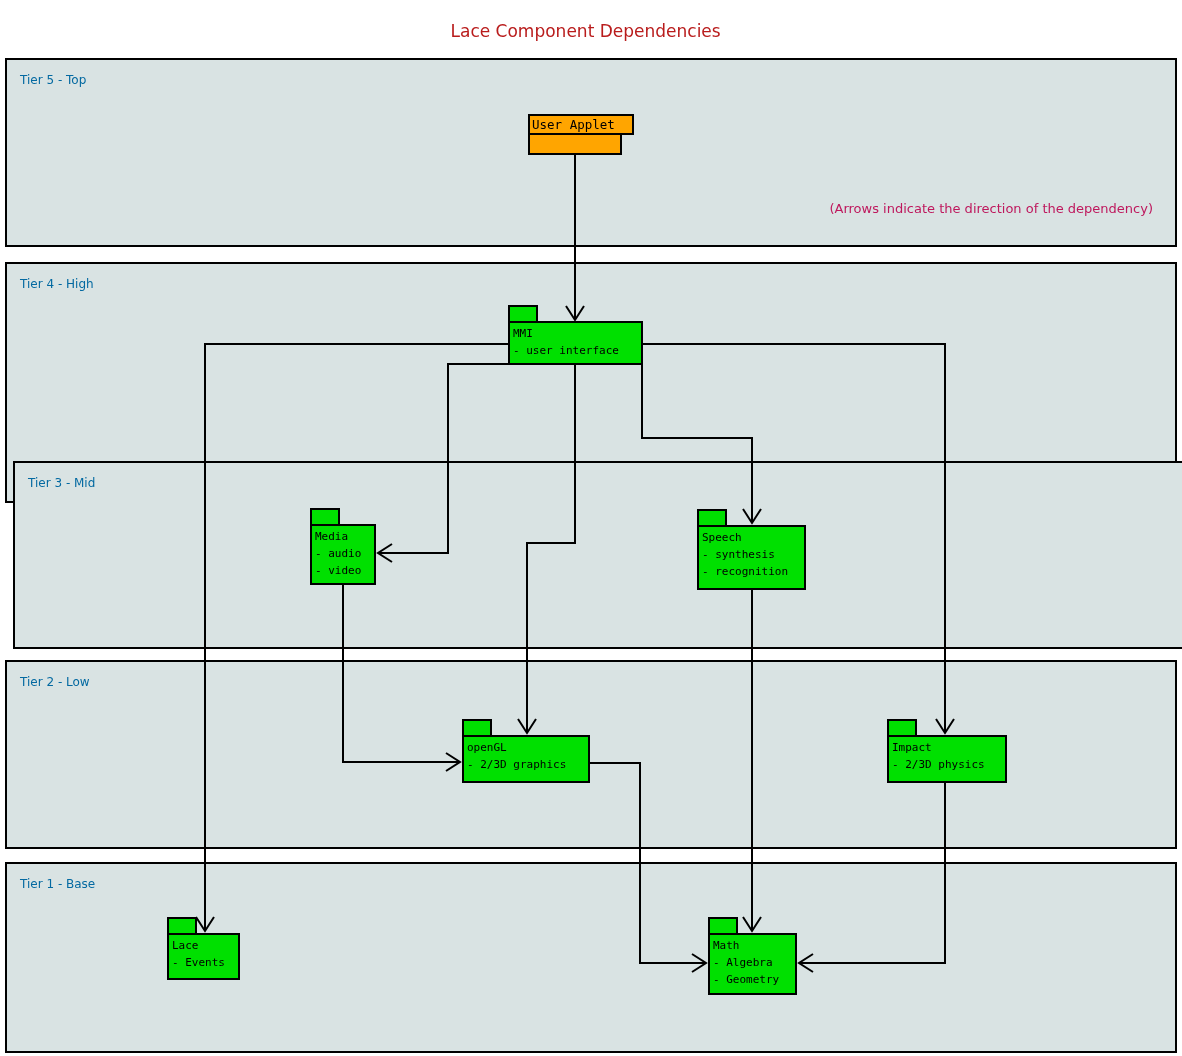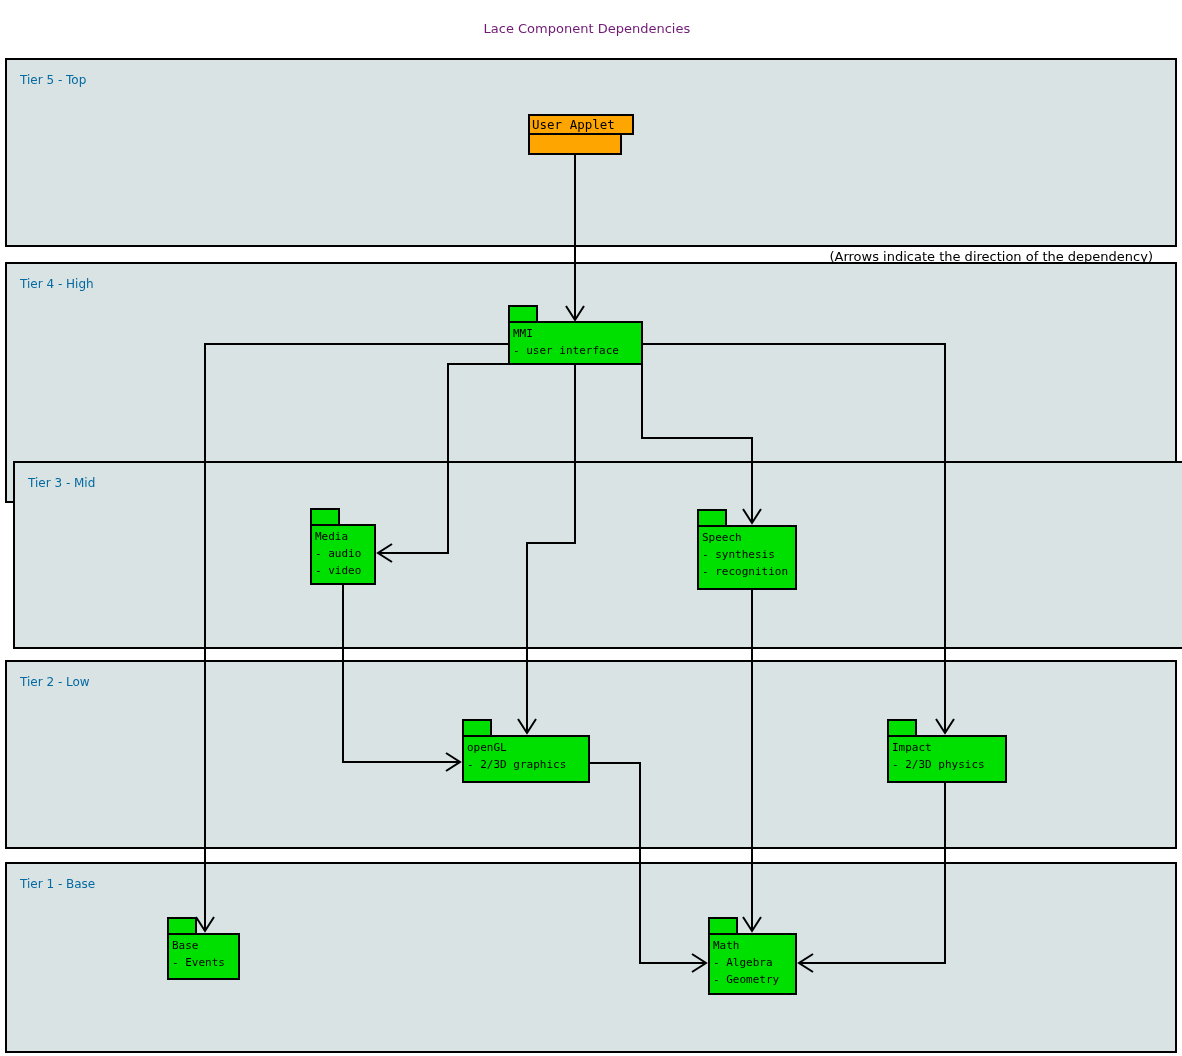--- a/index.html
+++ b/index.html
@@ -2,31 +2,31 @@
 <html><head>
 <meta charset="utf-8">
 <style>
   html,body { margin:0; padding:0; background:#ffffff; }
   .canvas {
     position:relative; width:1182px; height:1056px; background:#ffffff;
     font-family:"DejaVu Sans", sans-serif; overflow:hidden;
   }
   .diagram-title {
     position:absolute; top:21px; left:50%; transform:translateX(-52%);
-    font-size:13px; color:#701a75; white-space:nowrap;
+    font-size:17px; color:#b91c1c; white-space:nowrap;
   }
   .tier {
     position:absolute; left:5px; width:1172px;
     background:#d9e3e3; border:2px solid #000; box-sizing:border-box; z-index:1;
   }
   .tier-label {
     position:absolute; left:13px; top:13px; font-size:12px; color:#0369a1; white-space:nowrap;
   }
   .annotation {
-    position:absolute; top:201px; right:29px; font-size:13px; color:#000000; white-space:nowrap; z-index:2;margin-top:48px;
+    position:absolute; top:201px; right:29px; font-size:13px; color:#be185d; white-space:nowrap; z-index:2;
   }
   .edges { position:absolute; left:0; top:0; z-index:5; pointer-events:none; }
   .pkg { position:absolute; z-index:10; font-family:"DejaVu Sans Mono", monospace; }
   .pkg .tab {
     width:30px; height:18px; border:2px solid #000; box-sizing:border-box;
   }
   .pkg .body {
     border:2px solid #000; box-sizing:border-box; margin-top:-2px;
     padding:2px 3px; font-size:11px; line-height:17px; white-space:nowrap; color:#000;
   }
@@ -99,21 +99,21 @@
     <div class="tab"></div>
     <div class="body" style="width:66px;height:61px;">
       <div>Media</div>
       <div>- audio</div>
       <div>- video</div>
     </div>
   </div>
 
   <div class="pkg green" style="left:697px;top:509px;">
     <div class="tab"></div>
-    <div class="body" style="width:100px;height:65px;">
+    <div class="body" style="width:109px;height:65px;">
       <div>Speech</div>
       <div>- synthesis</div>
       <div>- recognition</div>
     </div>
   </div>
 
   <div class="pkg green" style="left:462px;top:719px;">
     <div class="tab"></div>
     <div class="body" style="width:128px;height:48px;">
       <div>openGL</div>
@@ -125,21 +125,21 @@
     <div class="tab"></div>
     <div class="body" style="width:120px;height:48px;">
       <div>Impact</div>
       <div>- 2/3D physics</div>
     </div>
   </div>
 
   <div class="pkg green" style="left:167px;top:917px;">
     <div class="tab"></div>
     <div class="body" style="width:73px;height:47px;">
-      <div>Base</div>
+      <div>Lace</div>
       <div>- Events</div>
     </div>
   </div>
 
   <div class="pkg green" style="left:708px;top:917px;">
     <div class="tab"></div>
     <div class="body" style="width:89px;height:62px;">
       <div>Math</div>
       <div>- Algebra</div>
       <div>- Geometry</div>

